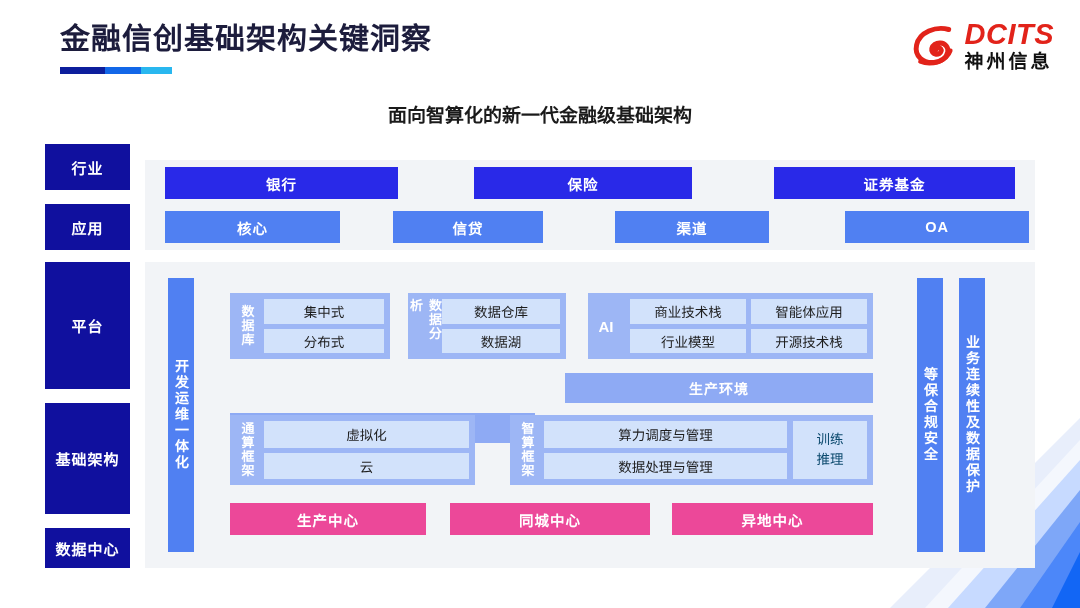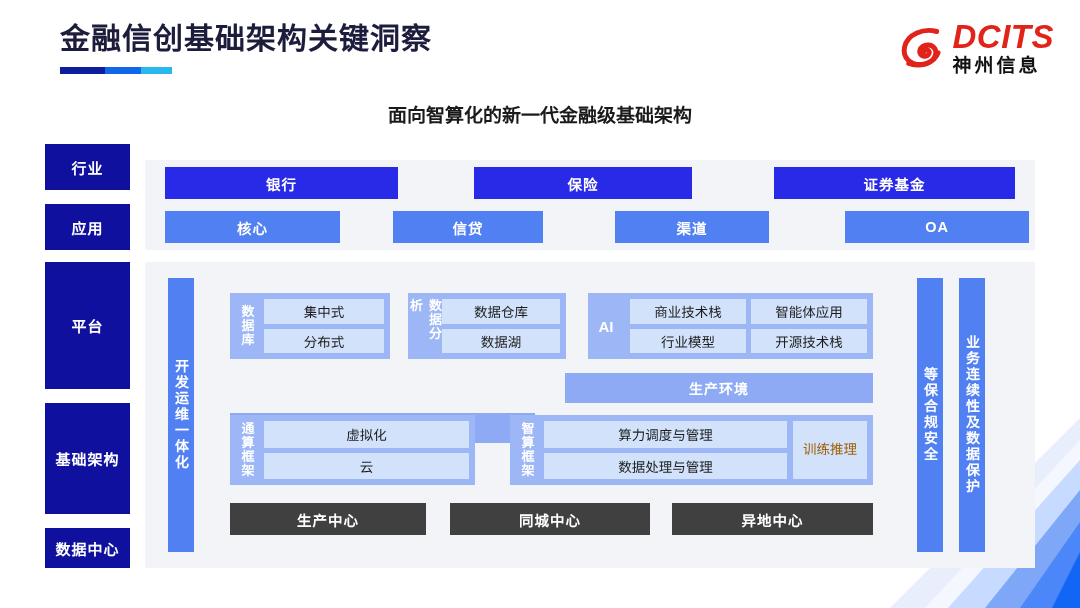--- a/index.html
+++ b/index.html
@@ -30,21 +30,21 @@
   .ul-a { width:40%; background:#0d1e9c; }
   .ul-b { width:32%; background:#1267e8; }
   .ul-c { width:28%; background:#29b7ef; }
 
   
   .logo { position:absolute; right:26px; top:20px; display:flex;
           align-items:center; gap:9px; z-index:3; }
   .logo-mark { width:44px; height:44px; flex:0 0 auto; }
   .logo-text { line-height:1; }
   .logo-en {
-    font-size:33px; font-weight:bold; color:#e2231a; letter-spacing:.5px;
+    font-size:29px; font-weight:bold; color:#e2231a; letter-spacing:.5px;
     font-style:italic;
     text-align:center;
   }
   .logo-cn {
     font-size:19px; font-weight:bold; color:#111; letter-spacing:3px;
     margin-top:3px;
   }
 
   
   .subtitle {
@@ -147,28 +147,28 @@
 
   
   .g-tsuan { left:85px;  top:153px; width:245px; height:70px; }
 
   .g-zsuan {
     position:absolute; left:365px; top:153px; width:363px; height:70px;
     background:#9db6f5; display:flex; align-items:center; padding:6px; gap:6px;
   }
   .zs-cells { display:flex; flex-direction:column; gap:5px; flex:1 1 auto; height:100%; }
   .zs-side {
-    flex:0 0 74px; background:#d2e2fb; color:#a16207; font-size:13.5px;
-    display:flex; flex-direction:row; align-items:center; justify-content:center;
+    flex:0 0 74px; background:#d2e2fb; color:#0c4a6e; font-size:13.5px;
+    display:flex; flex-direction:column; align-items:center; justify-content:center;
     align-self:stretch; line-height:1.45;
   }
 
   
   .dcbar {
-    position:absolute; top:241px; height:32px; background:#404040; color:#fff;
+    position:absolute; top:241px; height:32px; background:#ec4899; color:#fff;
     font-size:14.5px; font-weight:bold; letter-spacing:1px;
     display:flex; align-items:center; justify-content:center;
   }
   .dc-0 { left:85px;  width:196px; }
   .dc-1 { left:305px; width:200px; }
   .dc-2 { left:527px; width:201px; }
 </style>
 </head>
 <body>
 

